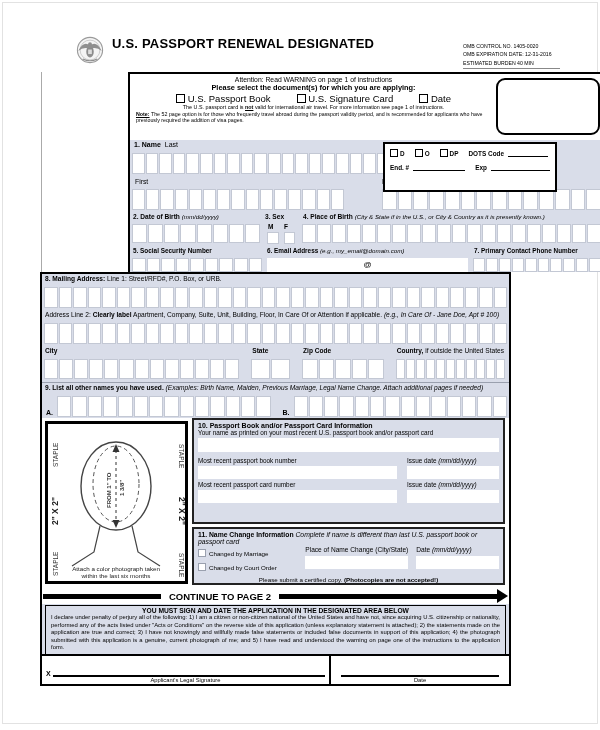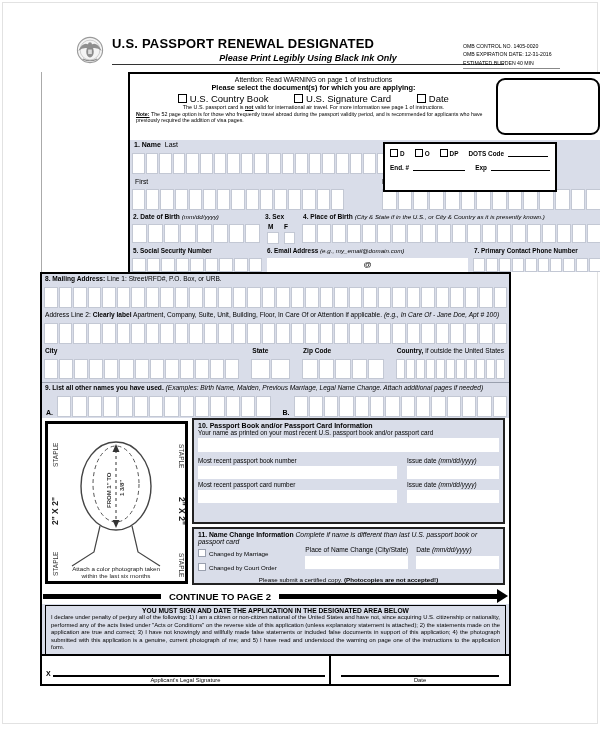--- a/index.html
+++ b/index.html
@@ -129,38 +129,37 @@
       <circle cx="20" cy="20" r="14" fill="#f4f4f4" stroke="#9a9a9a" stroke-width="1.2"></circle>
       <circle cx="20" cy="20" r="11" fill="none" stroke="#bdbdbd" stroke-width="0.8"></circle>
       <path d="M7 21 Q13 9 20 15 Q27 9 33 21 Q27 16 20 19 Q13 16 7 21 Z" fill="#8f8f8f"></path>
       <circle cx="20" cy="13.5" r="2.2" fill="#8f8f8f"></circle>
       <ellipse cx="20" cy="22" rx="4.2" ry="6.2" fill="#8f8f8f"></ellipse>
       <rect x="17.6" y="19" width="4.8" height="6" fill="#dcdcdc" stroke="#777" stroke-width="0.6"></rect>
       <path d="M12 30 Q20 34 28 30" fill="none" stroke="#8f8f8f" stroke-width="1.2"></path>
     </svg>
     <div class="title-block">
       <div class="title">U.S. PASSPORT RENEWAL DESIGNATED</div>
-      <div class="subtitle">Please Print Legibly Using Black Ink Only</div>
     </div>
     <div class="omb">
       <div>OMB CONTROL NO. 1405-0020</div>
       <div>OMB EXPIRATION DATE: 12-31-2016</div>
       <div>ESTIMATED BURDEN 40 MIN</div>
     </div>
   </div>
 
   <div class="gray-line"></div>
 
   <div class="upper-box">
     <div class="instructions">
       <div class="barcode-box"></div>
       <div class="ins-l1">Attention: Read WARNING on page 1 of instructions</div>
       <div class="ins-l2">Please select the document(s) for which you are applying:</div>
       <div class="ins-opts">
-        <span class="opt"><span class="chk"></span> <span>U.S. Country Book</span></span>
+        <span class="opt"><span class="chk"></span> <span>U.S. Passport Book</span></span>
         <span class="opt"><span class="chk"></span> <span>U.S. Signature Card</span></span>
         <span class="opt"><span class="chk"></span> <span>Date</span></span>
       </div>
       <div class="ins-note1"><span>The U.S. passport card is </span><span style="text-decoration:underline;font-weight:bold">not</span><span> valid for international air travel. For more information see page 1 of instructions.</span></div>
       <div class="ins-note2"><span style="font-weight:bold;text-decoration:underline">Note:</span><span> The 52 page option is for those who frequently travel abroad during the passport validity period, and is recommended for applicants who have previously required the addition of visa pages.</span></div>
     </div>
 
     <div class="upper-fields">
 
       <div class="row-lbl"><b>1.  Name</b>&nbsp; <span style="font-weight:normal">Last</span></div>

